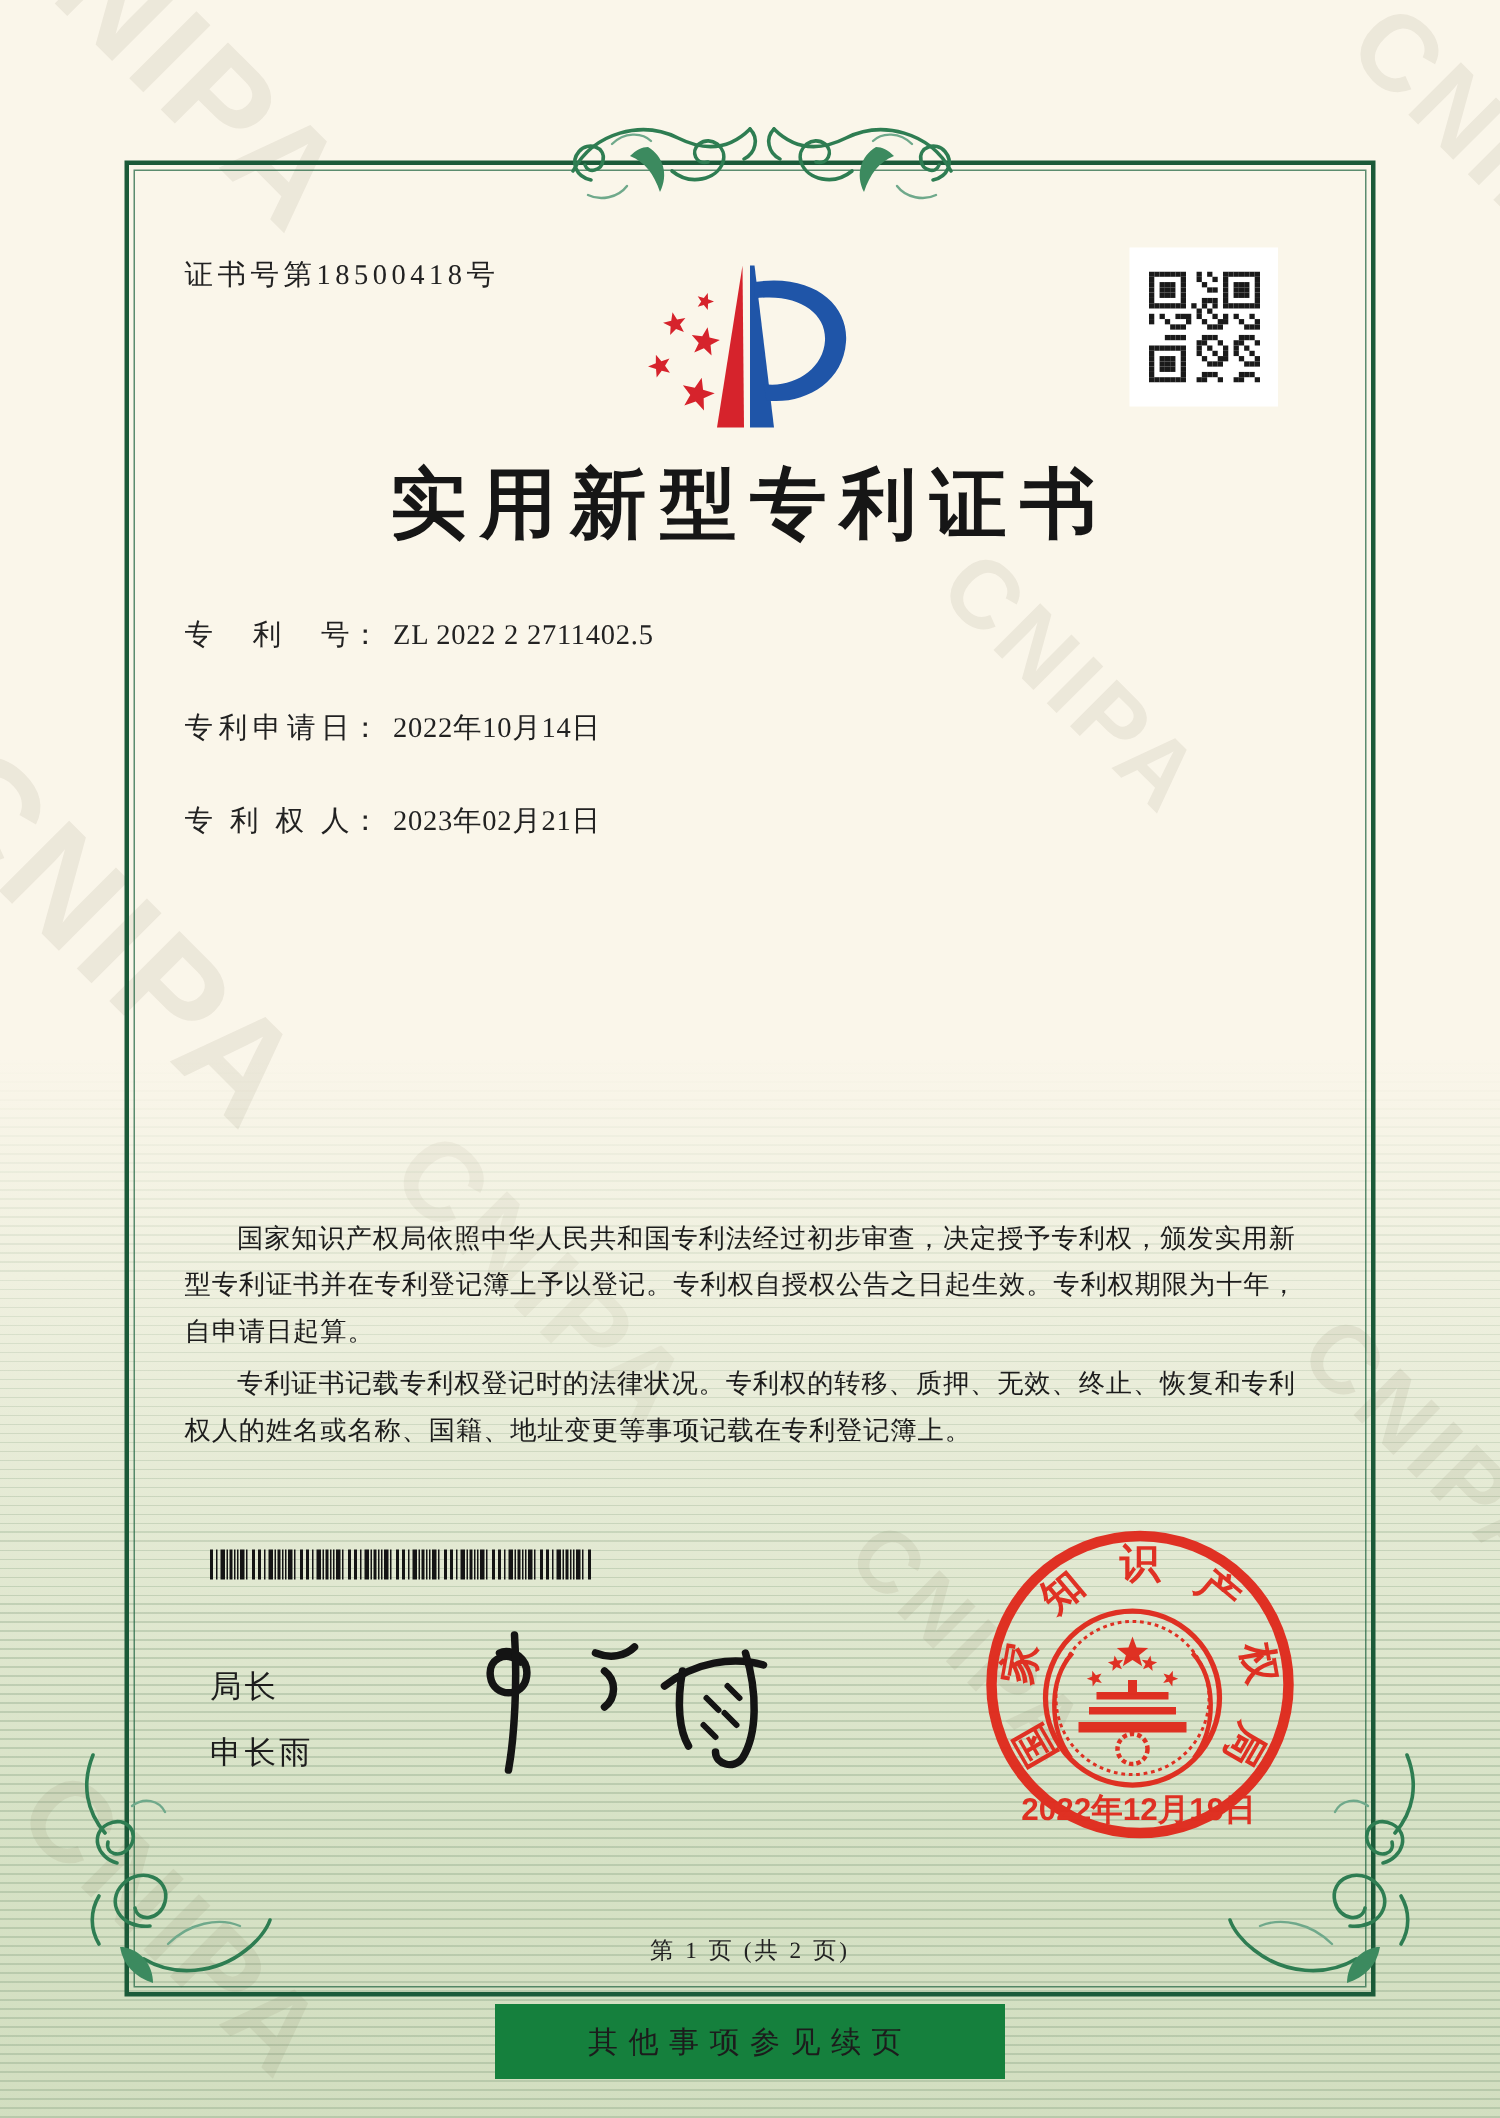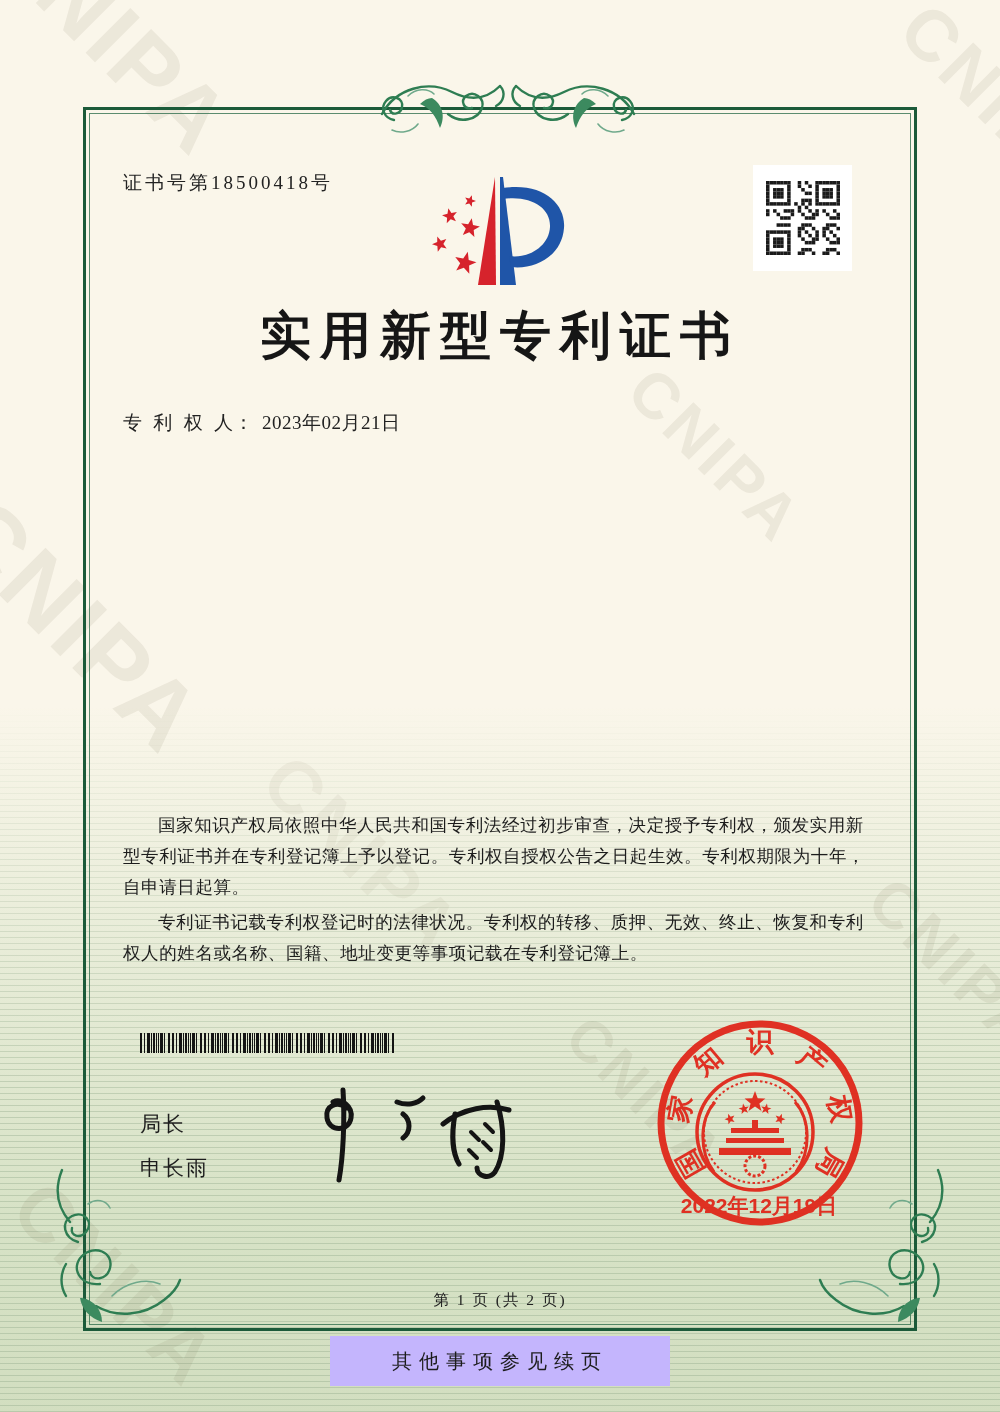--- a/index.html
+++ b/index.html
@@ -43,21 +43,21 @@
   .barcode i{display:inline-block;height:20px;background:#141414;vertical-align:top;}
   
   .signoff{position:absolute;left:140px;top:1110px;z-index:6;
     font-family:Liberation Sans, sans-serif;font-size:21px;color:#1d1d1d;}
   .signoff div{margin-bottom:16px;letter-spacing:2px;}
   .signature{position:absolute;left:285px;top:1080px;z-index:7;}
   
   .seal{position:absolute;left:653px;top:1016px;z-index:8;opacity:.93;}
   
   .page-info{position:absolute;left:0;top:1290px;width:100%;text-align:center;font-size:15.5px;letter-spacing:2px;z-index:6;}
-  .note-patch{position:absolute;left:330px;top:1336px;width:340px;height:50px;background:#c4b5fd;z-index:6;}
+  .note-patch{position:absolute;left:330px;top:1336px;width:340px;height:50px;background:#15803d;z-index:6;}
   .note{position:absolute;left:0;top:12px;width:100%;text-align:center;font-size:20px;letter-spacing:7px;color:#1c1c1c;}
   .hidden-defs{position:absolute;width:0;height:0;overflow:hidden;}
 </style>
 </head>
 <body>
 
 <svg class="hidden-defs" aria-hidden="true">
   <defs>
     <polygon id="star5" points="0,-1 0.247,-0.34 0.951,-0.309 0.4,0.13 0.588,0.809 0,0.42 -0.588,0.809 -0.4,0.13 -0.951,-0.309 -0.247,-0.34"></polygon>
     <g id="dragon" fill="none" stroke="#2e7d52" stroke-width="2.4" stroke-linecap="round">
@@ -318,20 +318,26 @@
         <rect x="56.38" y="70.48" width="3.52" height="3.52" fill="#1a1a1a"></rect>
         <rect x="59.90" y="70.48" width="3.52" height="3.52" fill="#1a1a1a"></rect>
         <rect x="70.48" y="70.48" width="3.52" height="3.52" fill="#1a1a1a"></rect>
       </svg>
   </div>
 
   <div class="title">实用新型专利证书</div>
 
   <div class="fields" id="fields">
       <div class="frow">
+        <div class="fcell"><span class="flabel">专利号</span><span class="fcolon">：</span><span class="fvalue">ZL 2022 2 2711402.5</span></div>
+      </div>
+      <div class="frow">
+        <div class="fcell"><span class="flabel">专利申请日</span><span class="fcolon">：</span><span class="fvalue">2022年10月14日</span></div>
+      </div>
+      <div class="frow">
         <div class="fcell"><span class="flabel">专利权人</span><span class="fcolon">：</span><span class="fvalue">2023年02月21日</span></div>
       </div>
     </div>
 
   <div class="paras">
     <p>国家知识产权局依照中华人民共和国专利法经过初步审查，决定授予专利权，颁发实用新型专利证书并在专利登记簿上予以登记。专利权自授权公告之日起生效。专利权期限为十年，自申请日起算。</p>
     <p>专利证书记载专利权登记时的法律状况。专利权的转移、质押、无效、终止、恢复和专利权人的姓名或名称、国籍、地址变更等事项记载在专利登记簿上。</p>
   </div>
 
   <div class="barcode" id="barcode"><i style="width: 2px; margin-right: 2px;"></i><i style="width: 1px; margin-right: 2px;"></i><i style="width: 3px; margin-right: 1px;"></i><i style="width: 1px; margin-right: 1px;"></i><i style="width: 2px; margin-right: 1px;"></i><i style="width: 1px; margin-right: 1px;"></i><i style="width: 1px; margin-right: 1px;"></i><i style="width: 3px; margin-right: 1px;"></i><i style="width: 1px; margin-right: 3px;"></i><i style="width: 2px; margin-right: 2px;"></i><i style="width: 2px; margin-right: 2px;"></i><i style="width: 1px; margin-right: 2px;"></i><i style="width: 3px; margin-right: 1px;"></i><i style="width: 1px; margin-right: 1px;"></i><i style="width: 2px; margin-right: 1px;"></i><i style="width: 1px; margin-right: 1px;"></i><i style="width: 1px; margin-right: 1px;"></i><i style="width: 3px; margin-right: 1px;"></i><i style="width: 1px; margin-right: 3px;"></i><i style="width: 2px; margin-right: 2px;"></i><i style="width: 2px; margin-right: 2px;"></i><i style="width: 1px; margin-right: 2px;"></i><i style="width: 3px; margin-right: 1px;"></i><i style="width: 1px; margin-right: 1px;"></i><i style="width: 2px; margin-right: 1px;"></i><i style="width: 1px; margin-right: 1px;"></i><i style="width: 1px; margin-right: 1px;"></i><i style="width: 3px; margin-right: 1px;"></i><i style="width: 1px; margin-right: 3px;"></i><i style="width: 2px; margin-right: 2px;"></i><i style="width: 2px; margin-right: 2px;"></i><i style="width: 1px; margin-right: 2px;"></i><i style="width: 3px; margin-right: 1px;"></i><i style="width: 1px; margin-right: 1px;"></i><i style="width: 2px; margin-right: 1px;"></i><i style="width: 1px; margin-right: 1px;"></i><i style="width: 1px; margin-right: 1px;"></i><i style="width: 3px; margin-right: 1px;"></i><i style="width: 1px; margin-right: 3px;"></i><i style="width: 2px; margin-right: 2px;"></i><i style="width: 2px; margin-right: 2px;"></i><i style="width: 1px; margin-right: 2px;"></i><i style="width: 3px; margin-right: 1px;"></i><i style="width: 1px; margin-right: 1px;"></i><i style="width: 2px; margin-right: 1px;"></i><i style="width: 1px; margin-right: 1px;"></i><i style="width: 1px; margin-right: 1px;"></i><i style="width: 3px; margin-right: 1px;"></i><i style="width: 1px; margin-right: 3px;"></i><i style="width: 2px; margin-right: 2px;"></i><i style="width: 2px; margin-right: 2px;"></i><i style="width: 1px; margin-right: 2px;"></i><i style="width: 3px; margin-right: 1px;"></i><i style="width: 1px; margin-right: 1px;"></i><i style="width: 2px; margin-right: 1px;"></i><i style="width: 1px; margin-right: 1px;"></i><i style="width: 1px; margin-right: 1px;"></i><i style="width: 3px; margin-right: 1px;"></i><i style="width: 1px; margin-right: 3px;"></i><i style="width: 2px; margin-right: 2px;"></i><i style="width: 2px; margin-right: 2px;"></i><i style="width: 1px; margin-right: 2px;"></i><i style="width: 3px; margin-right: 1px;"></i><i style="width: 1px; margin-right: 1px;"></i><i style="width: 2px; margin-right: 1px;"></i><i style="width: 1px; margin-right: 1px;"></i><i style="width: 1px; margin-right: 1px;"></i><i style="width: 3px; margin-right: 1px;"></i><i style="width: 1px; margin-right: 3px;"></i><i style="width: 2px; margin-right: 2px;"></i><i style="width: 2px; margin-right: 2px;"></i><i style="width: 1px; margin-right: 2px;"></i><i style="width: 3px; margin-right: 1px;"></i><i style="width: 1px; margin-right: 1px;"></i><i style="width: 2px; margin-right: 1px;"></i><i style="width: 1px; margin-right: 1px;"></i><i style="width: 1px; margin-right: 1px;"></i><i style="width: 3px; margin-right: 1px;"></i><i style="width: 1px; margin-right: 3px;"></i><i style="width: 2px; margin-right: 2px;"></i></div>

